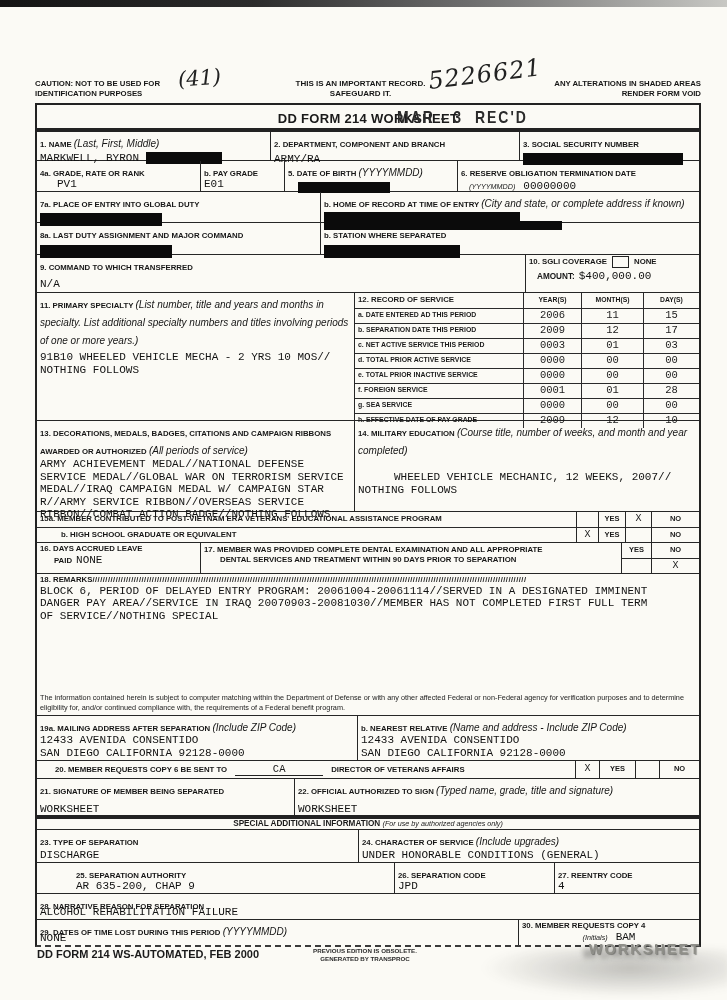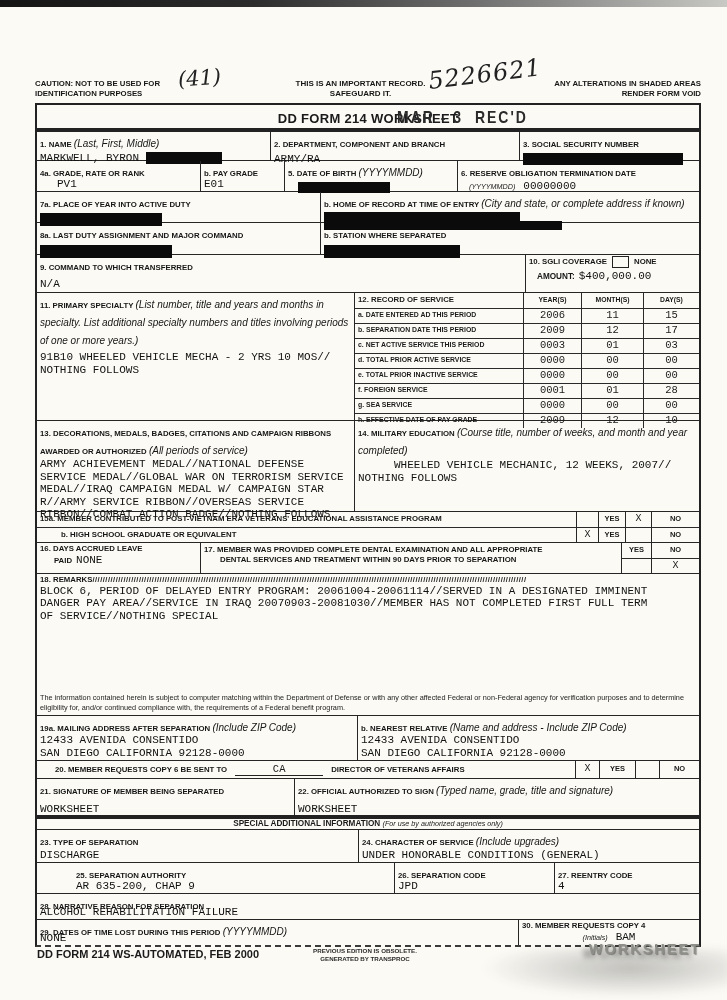--- a/index.html
+++ b/index.html
@@ -112,21 +112,21 @@
         <span class="lbl">6. RESERVE OBLIGATION TERMINATION DATE</span>
         <div style="display:flex;align-items:baseline;">
           <span class="it" style="margin-left:8px;">(YYYYMMDD)</span>
           <span class="val" style="margin-left:8px;">00000000</span>
         </div>
       </div>
     </div>
 
     <div class="row" style="height:30px;">
       <div class="cell" style="width:283px;">
-        <span class="lbl">7a. PLACE OF YEAR INTO ACTIVE DUTY</span>
+        <span class="lbl">7a. PLACE OF ENTRY INTO GLOBAL DUTY</span>
         <span class="redact" style="width:122px;height:13px;margin-top:2px;"></span>
       </div>
       <div class="cell" style="flex:1;">
         <span class="lbl"><span>b. HOME OF RECORD AT TIME OF ENTRY</span> <span class="it">(City and state, or complete address if known)</span></span>
         <span class="redact" style="width:196px;height:9px;margin-top:1px;"></span>
         <span class="redact" style="width:238px;height:9px;"></span>
       </div>
     </div>
 
     <div class="row" style="height:31px;">
@@ -226,21 +226,21 @@
       <div class="cell" style="width:317px;">
         <span class="lbl"><span>13. DECORATIONS, MEDALS, BADGES, CITATIONS AND CAMPAIGN RIBBONS AWARDED OR AUTHORIZED</span> <span class="it">(All periods of service)</span></span>
         <div class="val">ARMY ACHIEVEMENT MEDAL//NATIONAL DEFENSE</div>
         <div class="val">SERVICE MEDAL//GLOBAL WAR ON TERRORISM SERVICE</div>
         <div class="val">MEDAL//IRAQ CAMPAIGN MEDAL W/ CAMPAIGN STAR</div>
         <div class="val">R//ARMY SERVICE RIBBON//OVERSEAS SERVICE</div>
         <div class="val">RIBBON//COMBAT ACTION BADGE//NOTHING FOLLOWS</div>
       </div>
       <div class="cell" style="flex:1;">
         <span class="lbl"><span>14. MILITARY EDUCATION</span> <span class="it">(Course title, number of weeks, and month and year completed)</span></span>
-        <div class="val" style="margin-top:1px;padding-left:36px;">WHEELED VEHICLE MECHANIC, 12 WEEKS, 2007//</div>
+        <div class="val" style="margin-top:13px;padding-left:36px;">WHEELED VEHICLE MECHANIC, 12 WEEKS, 2007//</div>
         <div class="val">NOTHING FOLLOWS</div>
       </div>
     </div>
 
     <div class="row" style="height:30px;flex-direction:column;">
       <div style="display:flex;height:15px;">
         <div class="lbl" style="flex:1;padding:2px 3px 0 3px;">15a. MEMBER CONTRIBUTED TO POST-VIETNAM ERA VETERANS' EDUCATIONAL ASSISTANCE PROGRAM</div>
         <div class="ck" style="width:22px;"><span class="ckx"></span></div>
         <div class="ck" style="width:27px;">YES</div>
         <div class="ck" style="width:26px;"><span class="ckx">X</span></div>

